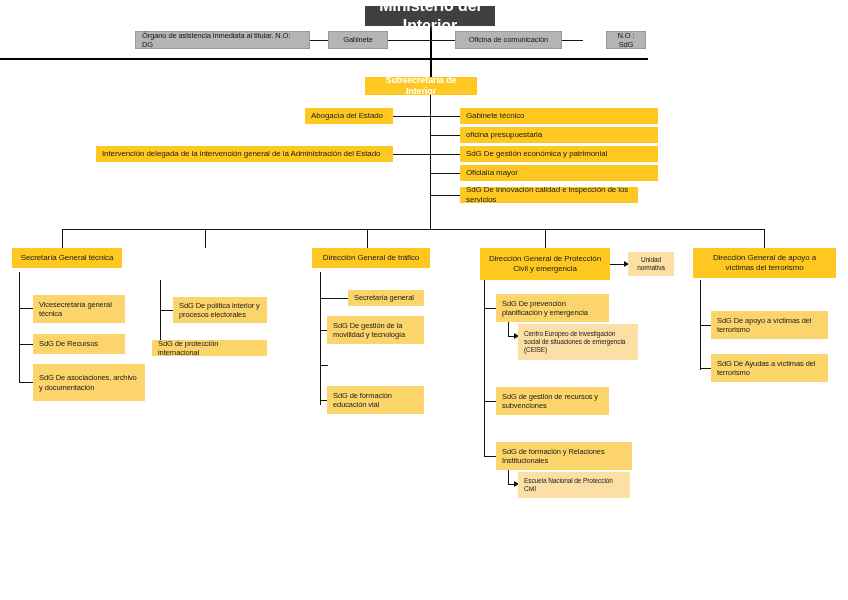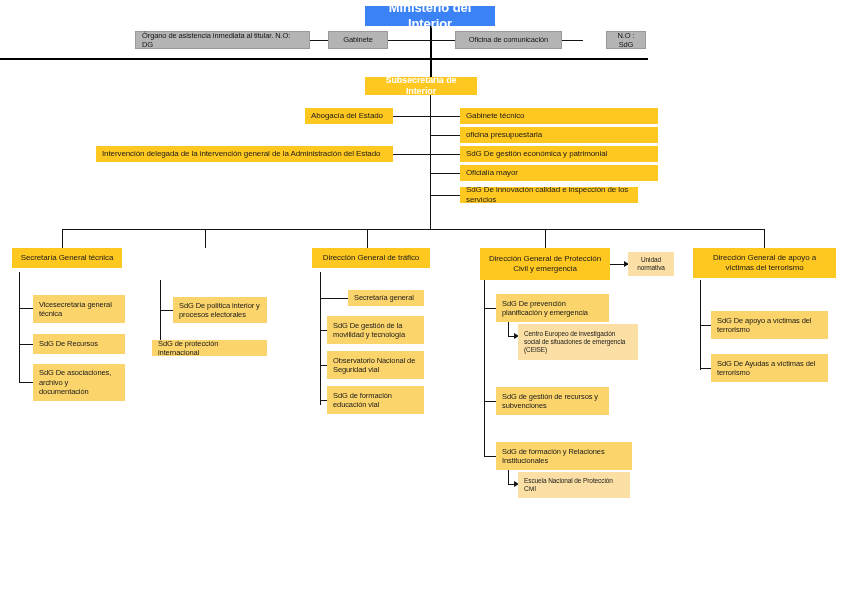--- a/index.html
+++ b/index.html
@@ -20,23 +20,23 @@
     align-items:center;
     padding:2px 6px;
     line-height:1.25;
     letter-spacing:-0.1px;
     z-index:3;
   }
   .box.center{justify-content:center;text-align:center;}
 
   
   .lvl-root{
-    background:#3b82f6;
+    background:#404040;
     color:#ffffff;
-    font-size:13px;
+    font-size:16px;
     font-weight:bold;
     text-align:center;
   }
   
   .lvl-staff{
     background:#b4b4b4;
     color:#141414;
     font-size:7.5px;
     border:1px solid #9a9a9a;
   }
@@ -190,43 +190,40 @@
 
   <div class="box lvl-gold center" style="left:12px;top:248px;width:110px;height:20px;">
     <span>Secretaría General técnica</span>
   </div>
   <div class="box lvl-amber" style="left:33px;top:295px;width:92px;height:28px;">
     <span>Vicesecretaría general técnica</span>
   </div>
   <div class="box lvl-amber" style="left:33px;top:334px;width:92px;height:20px;">
     <span>SdG De Recursos</span>
   </div>
-  <div class="box lvl-amber" style="left:33px;top:364px;width:92px;height:37px;">
+  <div class="box lvl-amber" style="left:33px;top:364px;width:112px;height:37px;">
     <span>SdG De asociaciones, archivo y documentación</span>
   </div>
 
   <div class="box lvl-amber" style="left:173px;top:297px;width:94px;height:26px;">
     <span>SdG De política interior y procesos electorales</span>
   </div>
   <div class="box lvl-amber" style="left:152px;top:340px;width:115px;height:16px;">
     <span>SdG de protección internacional</span>
   </div>
 
   <div class="box lvl-gold center" style="left:312px;top:248px;width:118px;height:20px;">
     <span>Dirección General de tráfico</span>
   </div>
   <div class="box lvl-amber" style="left:348px;top:290px;width:76px;height:16px;">
     <span>Secretaría general</span>
   </div>
   <div class="box lvl-amber" style="left:327px;top:316px;width:97px;height:28px;">
     <span>SdG De gestión de la movilidad y tecnología</span>
   </div>
-  <div class="box lvl-amber" style="left:327px;top:351px;width:97px;height:28px;">
-    <span>Observatorio Nacional de Seguridad vial</span>
-  </div>
   <div class="box lvl-amber" style="left:327px;top:386px;width:97px;height:28px;">
     <span>SdG de formación educación vial</span>
   </div>
 
   <div class="box lvl-gold center" style="left:480px;top:248px;width:130px;height:32px;">
     <span>Dirección General de Protección Civil y emergencia</span>
   </div>
   <div class="box lvl-pale center" style="left:628px;top:252px;width:46px;height:24px;">
     <span>Unidad normativa</span>
   </div>

